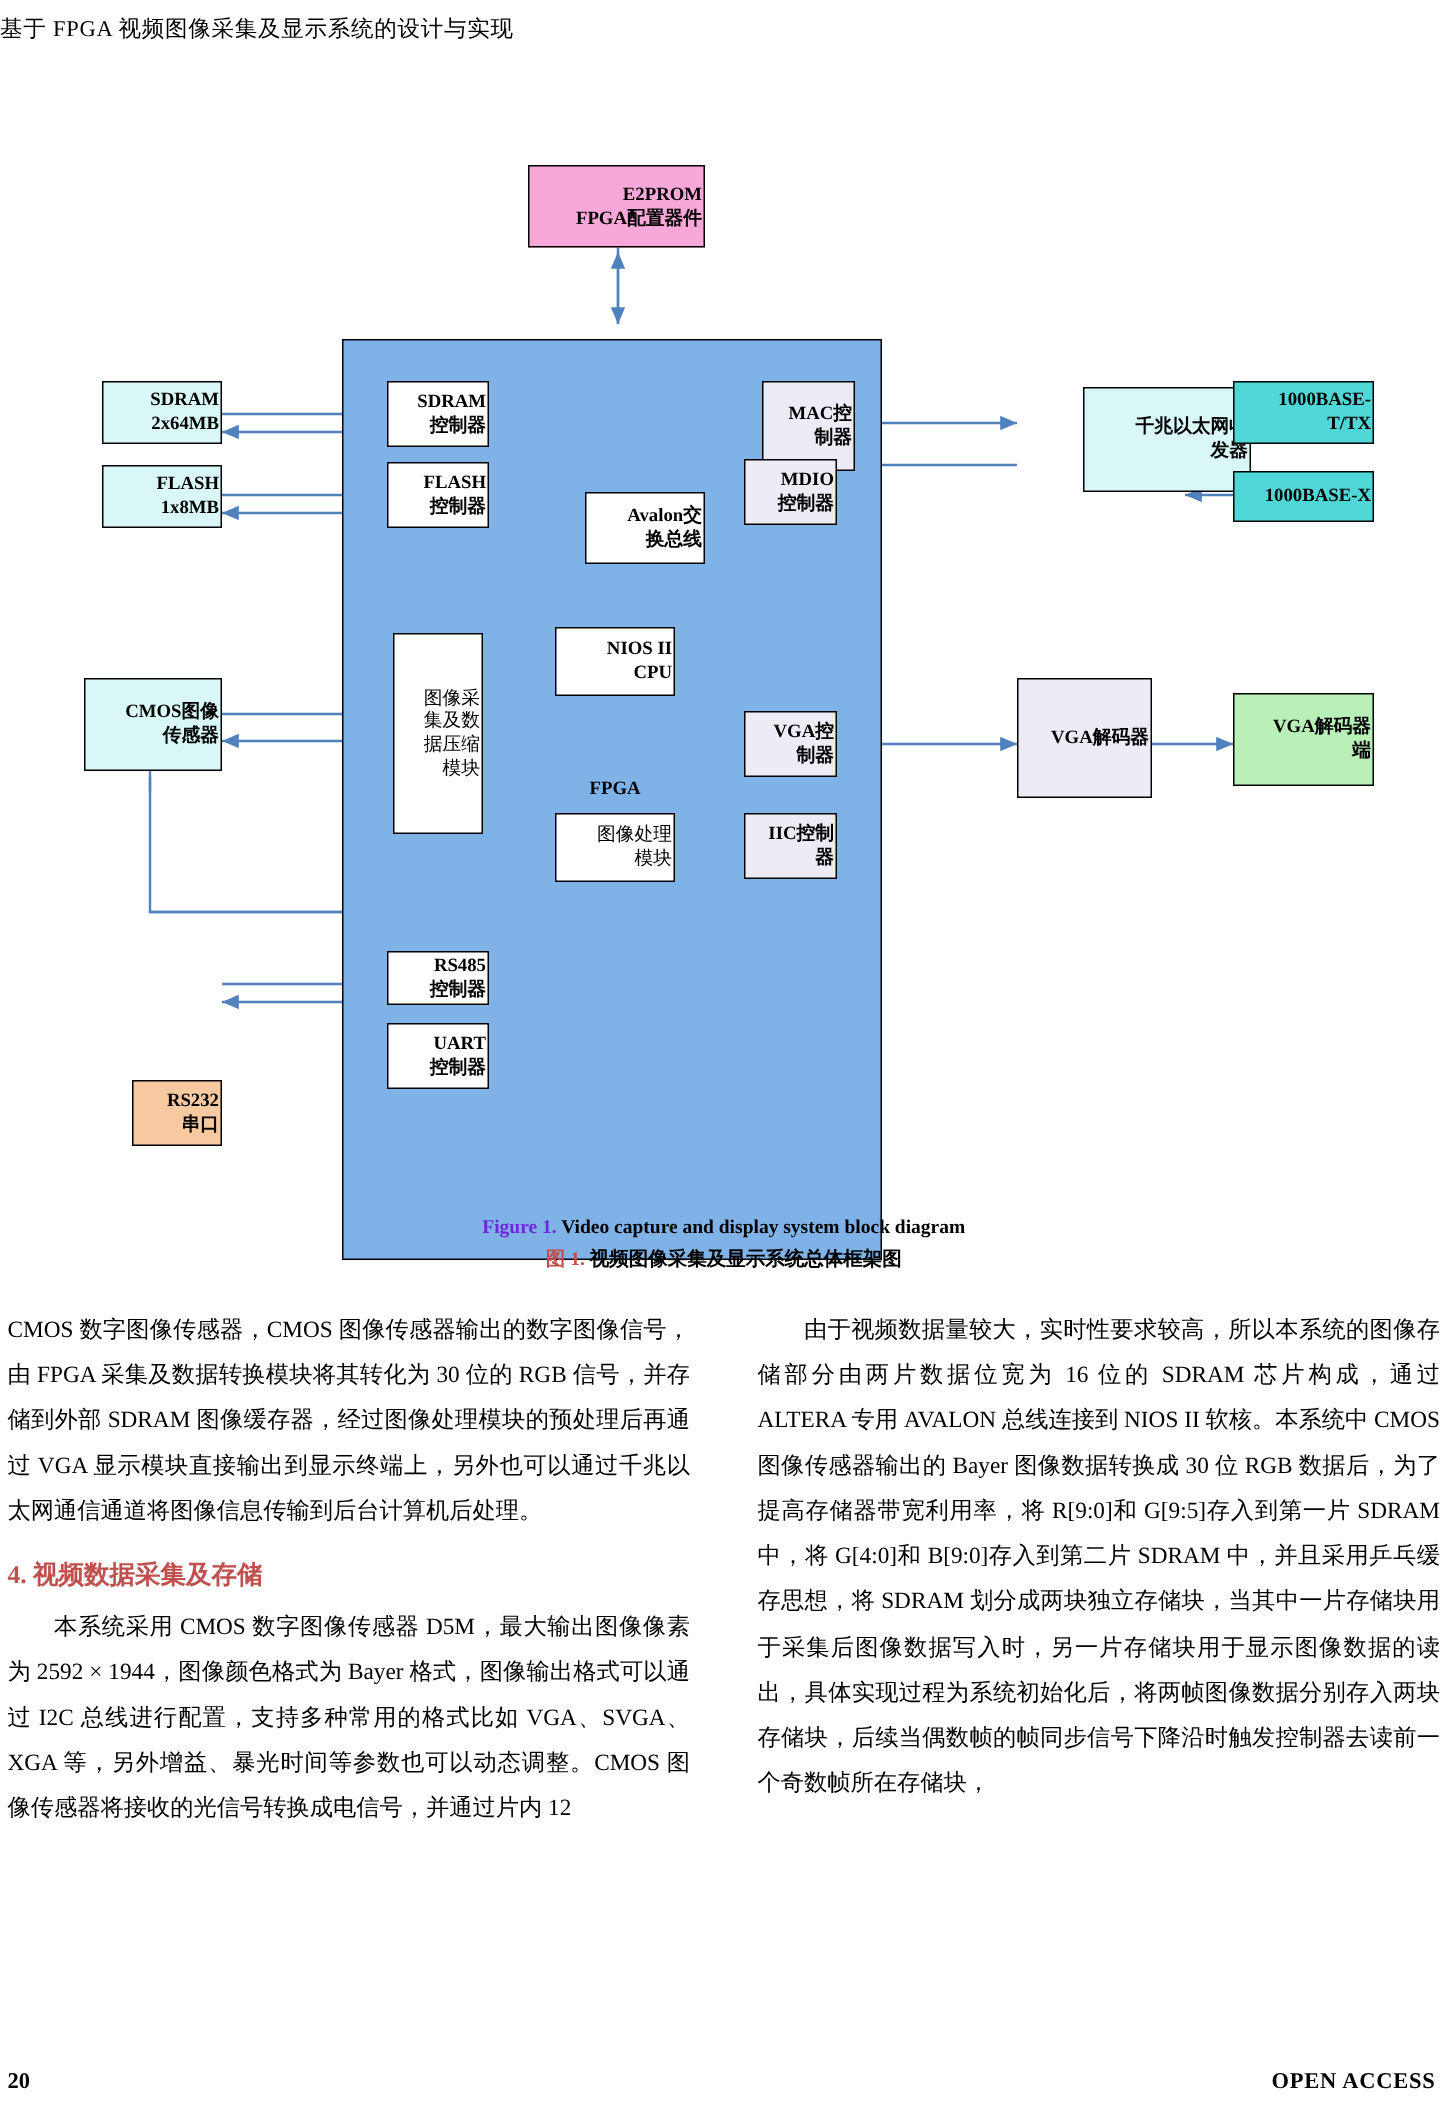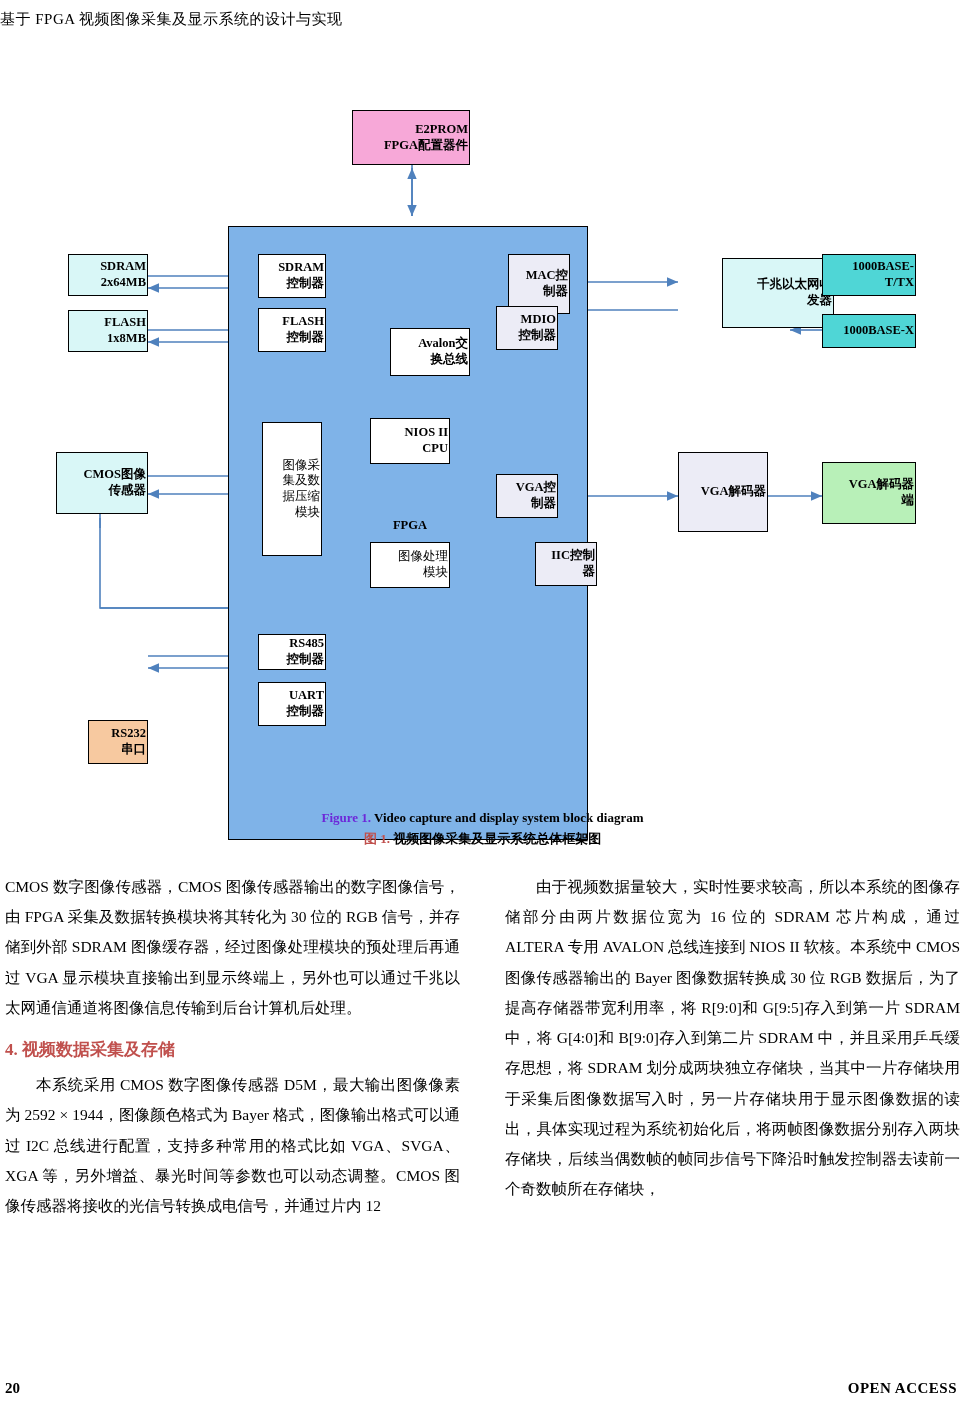--- a/index.html
+++ b/index.html
@@ -321,21 +321,21 @@
           <span>MDIO</span>
           <span>控制器</span>
         </span>
     </div>
     <div class="box lav" style="left:496px; top:426px; width:62px; height:44px;">
       <span>
           <span>VGA控</span>
           <span>制器</span>
         </span>
     </div>
-    <div class="box lav" style="left:496px; top:494px; width:62px; height:44px;margin-left:39px;">
+    <div class="box lav" style="left:496px; top:494px; width:62px; height:44px;">
       <span>
           <span>IIC控制</span>
           <span>器</span>
         </span>
     </div>
 
     <div class="box cyan-l" style="left:678px; top:210px; width:112px; height:70px;margin-left:44px;">
       <span>
           <span>千兆以太网收</span>
           <span>发器</span>

